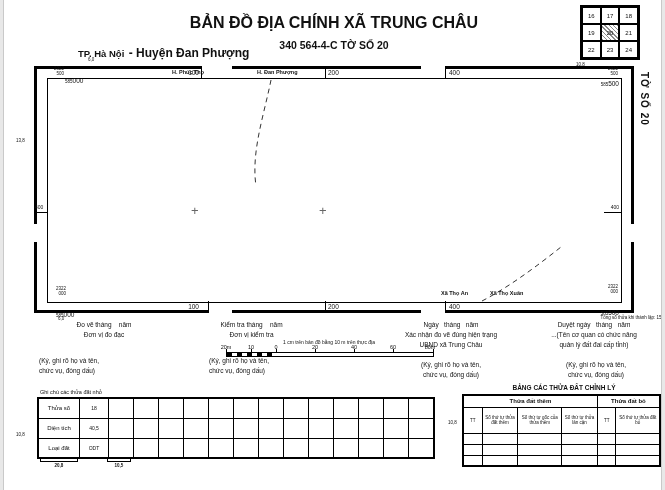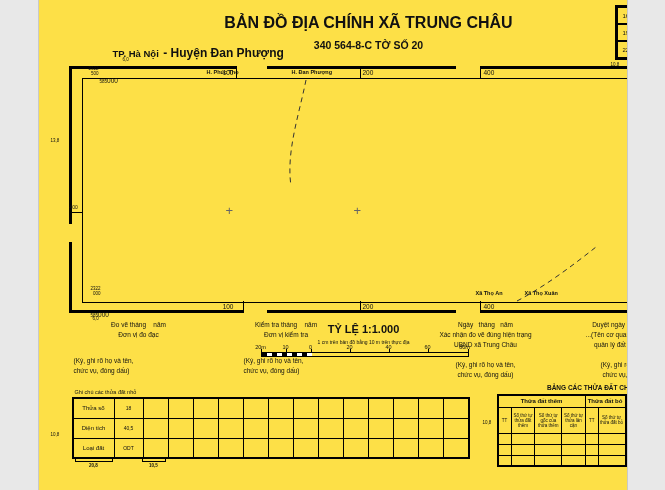--- a/index.html
+++ b/index.html
@@ -1,16 +1,16 @@
 <!DOCTYPE html>
 <html><head>
 <meta charset="utf-8">
 <style>
   html,body{margin:0;padding:0;background:#e8e8e8;}
-  .page{position:relative;width:588px;height:490px;background:#fde047;margin:0 auto;
+  .page{position:relative;width:657px;height:490px;background:#ffffff;margin:0 auto;
         font-family:"Liberation Sans","DejaVu Sans",sans-serif;color:#111;
         outline:1px solid #c9c9c9;overflow:hidden;}
   .abs{position:absolute;box-sizing:border-box;}
   .blk{background:#000;}
   .t{position:absolute;white-space:nowrap;line-height:1.15;}
   .ctr{text-align:center;}
   .rgt{text-align:right;}
   .b{font-weight:bold;}
   .tiny{font-size:4.5px;}
   .sm{font-size:5.5px;}
@@ -30,21 +30,21 @@
   .sign{font-size:6.5px;line-height:1.55;}
   .vert{writing-mode:vertical-rl;letter-spacing:1px;}
   svg{position:absolute;left:0;top:0;}
 </style>
 </head>
 <body>
 
 <div class="page">
 
   <div class="t b ctr" style="left:30px;top:14px;width:600px;font-size:16px;">BẢN ĐỒ ĐỊA CHÍNH XÃ TRUNG CHÂU</div>
-  <div class="t b ctr" style="left:30px;top:39px;width:600px;font-size:10.5px;">340 564-8-C TỜ SỐ 20</div>
+  <div class="t b ctr" style="left:30px;top:39px;width:600px;font-size:10.5px;">340 564-4-C TỜ SỐ 20</div>
   <div class="t" style="left:74px;top:43px;">
     <span class="b" style="font-size:9.5px;">TP. Hà Nội</span>
     <span class="b" style="font-size:12px;">- Huyện Đan Phượng</span>
   </div>
 
   <div class="abs gridbox" style="left:576px;top:5px;width:60px;height:55px;">
     <div class="cell">16</div>
     <div class="cell">17</div>
     <div class="cell">18</div>
     <div class="cell">19</div>
@@ -131,21 +131,20 @@
   <div class="t sm b" style="left:486px;top:290px;">Xã Thọ Xuân</div>
 
   <div class="t" style="left:187px;top:204px;font-size:13px;color:#666;">+</div>
   <div class="t" style="left:315px;top:204px;font-size:13px;color:#666;">+</div>
 
   <svg width="665" height="490">
     <path d="M267,80 C260,115 247,152 252,186" fill="none" stroke="#333" stroke-width="1" stroke-dasharray="5,4"></path>
     <path d="M478,301 C505,287 533,266 557,247" fill="none" stroke="#333" stroke-width="1" stroke-dasharray="5,4"></path>
   </svg>
 
-  <div class="t b ctr" style="left:230px;top:323px;width:190px;font-size:11px;">TỶ LỆ 1:1.000</div>
   <div class="t ctr" style="left:230px;top:340px;width:190px;font-size:5px;">1 cm trên bản đồ bằng 10 m trên thực địa</div>
 
   <div class="t sm ctr" style="left:215px;top:344px;width:14px;">20m</div>
   <div class="t sm ctr" style="left:241px;top:344px;width:12px;">10</div>
   <div class="t sm ctr" style="left:269px;top:344px;width:6px;">0</div>
   <div class="t sm ctr" style="left:305px;top:344px;width:12px;">20</div>
   <div class="t sm ctr" style="left:344px;top:344px;width:12px;">40</div>
   <div class="t sm ctr" style="left:383px;top:344px;width:12px;">60</div>
   <div class="t sm ctr" style="left:418px;top:344px;width:16px;">80m</div>
 

